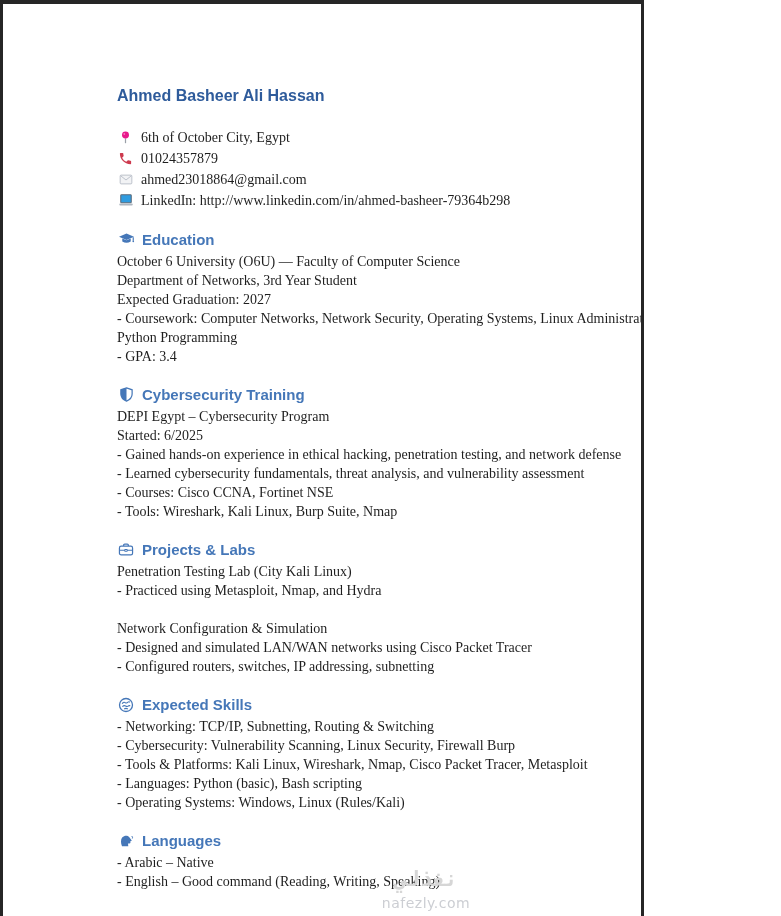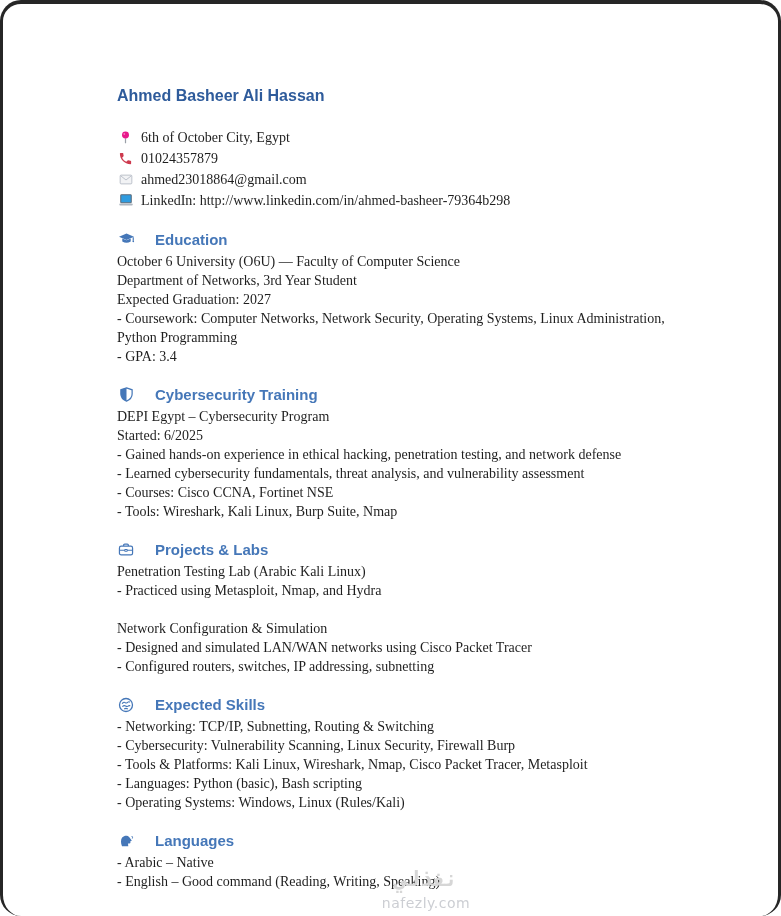--- a/index.html
+++ b/index.html
@@ -2,30 +2,29 @@
 <html><head>
 <meta charset="utf-8">
 <style>
   html, body {
     margin: 0;
     padding: 0;
     background: #ffffff;
   }
   .page {
     position: relative;
-    width: 781px;
+    width: 644px;
     height: 916px;
     box-sizing: border-box;
     background: #ffffff;
     border-top: 4px solid #262626;
     border-left: 3px solid #262626;
     border-right: 3px solid #262626;
     overflow: hidden;
     font-family: "Liberation Serif", serif;
-    border-radius: 21px;
   }
   .content {
     position: absolute;
     left: 114px;
     top: 82px;
     width: 565px;
   }
   .name {
     font-family: "Liberation Sans", sans-serif;
     font-weight: 700;
@@ -39,21 +38,21 @@
     align-items: center;
     gap: 7px;
     height: 21px;
     font-size: 14px;
     color: #1e1e1e;
   }
   .contact-row .ico { flex: 0 0 17px; display: flex; justify-content: center; }
   .section-heading {
     display: flex;
     align-items: center;
-    gap: 20px;
+    gap: 7px;
     height: 21px;
     margin-top: 18px;
     margin-bottom: 2px;
   }
   .section-heading .ico { flex: 0 0 18px; display: flex; justify-content: center; }
   .section-title {
     font-family: "Liberation Sans", sans-serif;
     font-weight: 700;
     font-size: 15px;
     color: #4577b8;
@@ -177,21 +176,21 @@
         <span class="ico">
           <svg viewBox="0 0 16 16" width="16" height="15">
             <rect x="1" y="4.5" width="14" height="9.3" rx="1.8" fill="none" stroke="#4577b8" stroke-width="1.3"></rect>
             <path d="M5.5,4.3 V3.3 Q5.5,2.2 6.6,2.2 H9.4 Q10.5,2.2 10.5,3.3 V4.3" fill="none" stroke="#4577b8" stroke-width="1.3"></path>
             <path d="M1.2,8.8 H6.5 M9.5,8.8 H14.8" stroke="#4577b8" stroke-width="1.2"></path>
             <rect x="6.6" y="7.9" width="2.8" height="2" rx="0.6" fill="none" stroke="#4577b8" stroke-width="1.1"></rect>
           </svg>
         </span>
         <span class="section-title">Projects &amp; Labs</span>
       </div>
-      <div class="line">Penetration Testing Lab (Arabic Kali Linux)</div>
+      <div class="line">Penetration Testing Lab (City Kali Linux)</div>
       <div class="line">- Practiced using Metasploit, Nmap, and Hydra</div>
       <div class="spacer"></div>
       <div class="line">Network Configuration &amp; Simulation</div>
       <div class="line">- Designed and simulated LAN/WAN networks using Cisco Packet Tracer</div>
       <div class="line">- Configured routers, switches, IP addressing, subnetting</div>
     </div>
 
     <div class="section">
       <div class="section-heading">
         <span class="ico">

